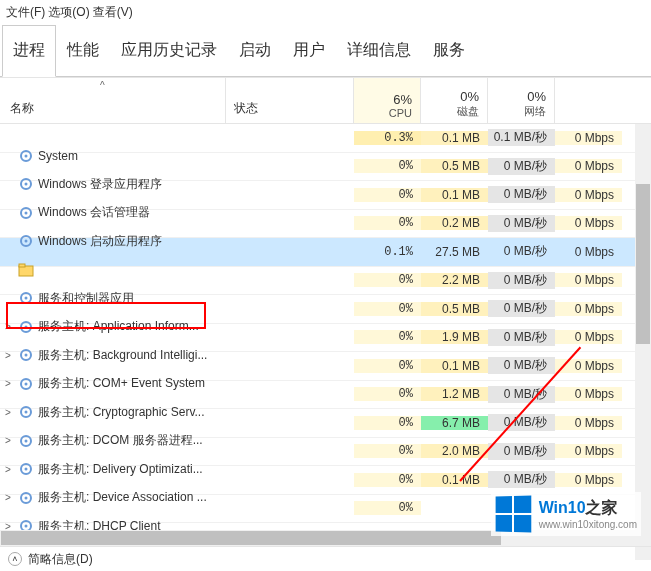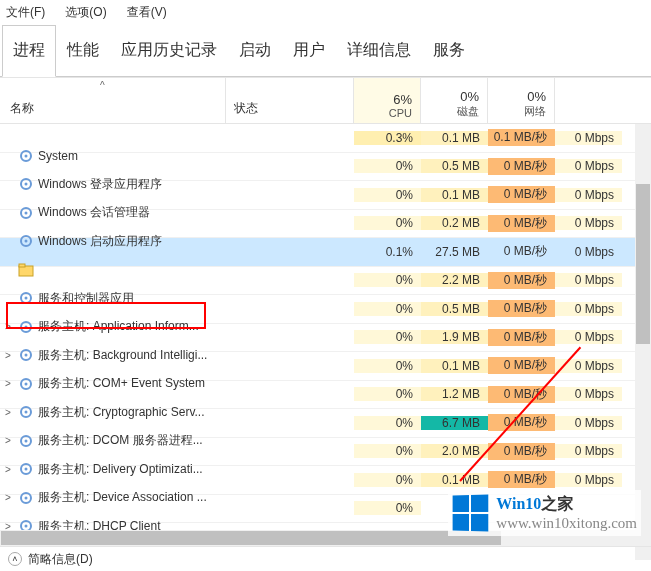--- a/index.html
+++ b/index.html
@@ -1,17 +1,17 @@
 <!DOCTYPE html>
 <html><head>
 <meta charset="utf-8">
 <style>
   * { box-sizing: border-box; margin: 0; padding: 0; }
   body { font-family: "Microsoft YaHei", "Segoe UI", sans-serif; font-size: 12px; color: #333; background: #fff; width: 651px; height: 571px; overflow: hidden; position: relative; }
-  .menu-bar { display: flex; padding: 4px 6px; gap: 20px; }
+  .menu-bar { display: flex; padding: 4px 6px; gap: 3px; }
   .menu-item { font-size: 12px; cursor: default; }
   .tabs { display: flex; border-bottom: 1px solid #ccc; padding-left: 2px; }
   .tab { padding: 14px 10px; font-size: 16px; border: 1px solid transparent; cursor: default; }
   .tab.active { border: 1px solid #ccc; border-bottom: 1px solid #fff; background: #fff; margin-bottom: -1px; }
   .table-area { border-top: 1px solid #e5e5e5; position: relative; }
   .header-row { display: flex; border-bottom: 1px solid #e5e5e5; height: 46px; }
   .header-name { width: 226px; display:flex; flex-direction:column; justify-content:flex-end; padding: 0 8px 6px 10px; border-right:1px solid #e5e5e5; position:relative;}
   .header-name .sort { font-size:10px; color:#666; position:absolute; top:2px; left:100px;}
   .header-status { width: 128px; border-right:1px solid #e5e5e5; display:flex; align-items:flex-end; padding:0 8px 6px;}
   .header-col { width:67px; border-right:1px solid #e5e5e5; text-align:right; padding:4px 8px 4px 0; display:flex; flex-direction:column; justify-content:flex-end;}
@@ -19,41 +19,41 @@
   .header-col .lbl { font-size:11px; color:#555;}
   .header-col.cpu { background:#fffbe6;}
   .header-col.mem { background:#fff2c4;}
   .row { display:flex; height:28.5px; align-items:center; border-bottom:1px solid #f0f0f0;}
   .row.highlighted { background:#cce8ff !important;}
   .name-cell { width:226px; display:flex; align-items:center; padding-left:2px; gap:4px; overflow:hidden; white-space:nowrap;margin-top:36px;}
   .expander { width:12px; text-align:center; color:#666; font-size:10px;}
   .icon-app { width:16px; height:16px; display:inline-flex; align-items:center; justify-content:center;}
   .status-cell { width:128px; padding-left:8px;}
   .num-cell { width:67px; text-align:right; padding-right:8px; font-size:12px;}
-  .num-cell.cpu { background:#fff8d8;}
+  .num-cell.cpu { background:#fff8d8;font-family:Liberation Mono, monospace;}
   .num-cell.cpu.hi { background:#ffefb0;}
   .num-cell.mem { background:#fff1bd;}
-  .num-cell.mem.hi { background:#14b8a6;}
-  .num-cell.disk { background:#fdba74;}
+  .num-cell.mem.hi { background:#86efac;}
+  .num-cell.disk { background:#e5e5e5;}
   .num-cell.net { background:#fff8d8;}
   .row.highlighted .num-cell { background:#cce8ff;}
   .red-box { position:absolute; border:2px solid #ff0000; pointer-events:none; left:6px; top:224px; width:200px; height:27px;}
   .scrollbar-v { position:absolute; right:0; top:46px; width:16px; height:436px; background:#f0f0f0; }
   .scrollbar-v .thumb { background:#c0c0c0; width:14px; margin:1px; height:160px; margin-top:60px;}
   .scrollbar-h { position:absolute; left:0; bottom:25px; right:16px; height:16px; background:#f0f0f0; display:flex; align-items:center;}
   .scrollbar-h .thumb { background:#c0c0c0; height:14px; width:500px; margin-left:1px;}
   .footer { position:absolute; bottom:0; left:0; right:0; height:25px; display:flex; align-items:center; padding-left:8px; gap:6px; border-top:1px solid #e5e5e5;}
   .footer-chevron { width:14px; height:14px; border:1px solid #aaa; border-radius:50%; display:flex; align-items:center; justify-content:center; font-size:9px;}
-  .watermark { position:absolute; right:10px; bottom:35px; display:flex; align-items:center; gap:8px; background:rgba(255,255,255,0.8); padding:4px;font-family:Liberation Serif, serif;}
+  .watermark { position:absolute; right:10px; bottom:35px; display:flex; align-items:center; gap:8px; background:rgba(255,255,255,0.8); padding:4px;}
   .win-logo { width:36px; height:36px; display:grid; grid-template-columns:1fr 1fr; grid-template-rows:1fr 1fr; gap:2px; transform:perspective(100px) rotateY(-8deg);}
   .win-logo div { background:#0078d7;}
   .wm-text { display:flex; flex-direction:column;}
   .wm-main { font-size:16px; font-weight:bold; color:#333;}
   .wm-main .blue{color:#0078d7;}
-  .wm-sub { font-size:15px; color:#888;}
+  .wm-sub { font-size:10px; color:#888;}
   .red-line { position:absolute; border-top:2px solid #ff0000; transform-origin:left center;}
 </style>
 </head>
 <body>
 
 <div class="menu-bar">
   <span class="menu-item">文件(F)</span>
   <span class="menu-item">选项(O)</span>
   <span class="menu-item">查看(V)</span>
 </div>

